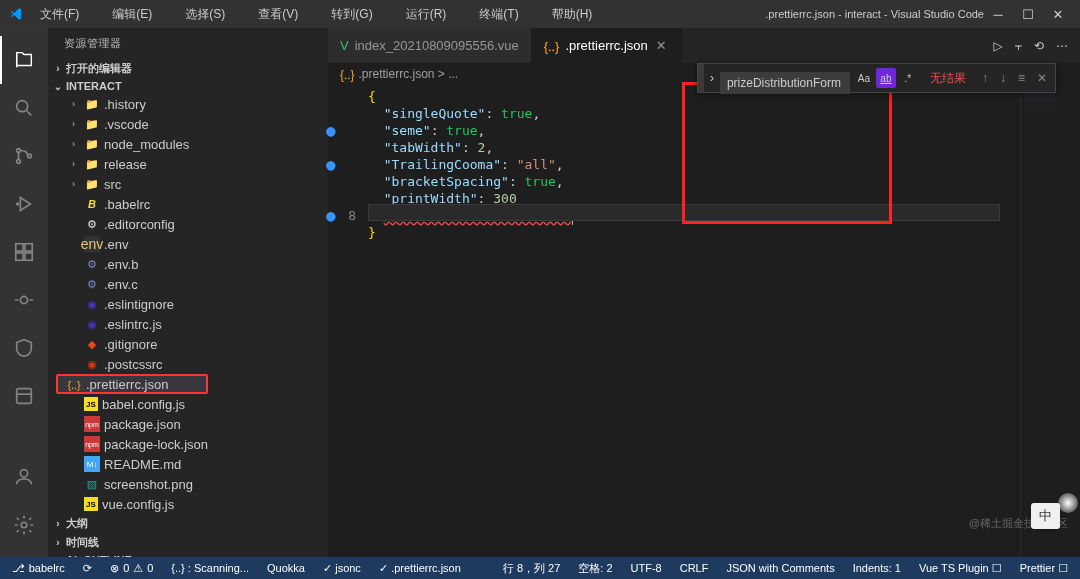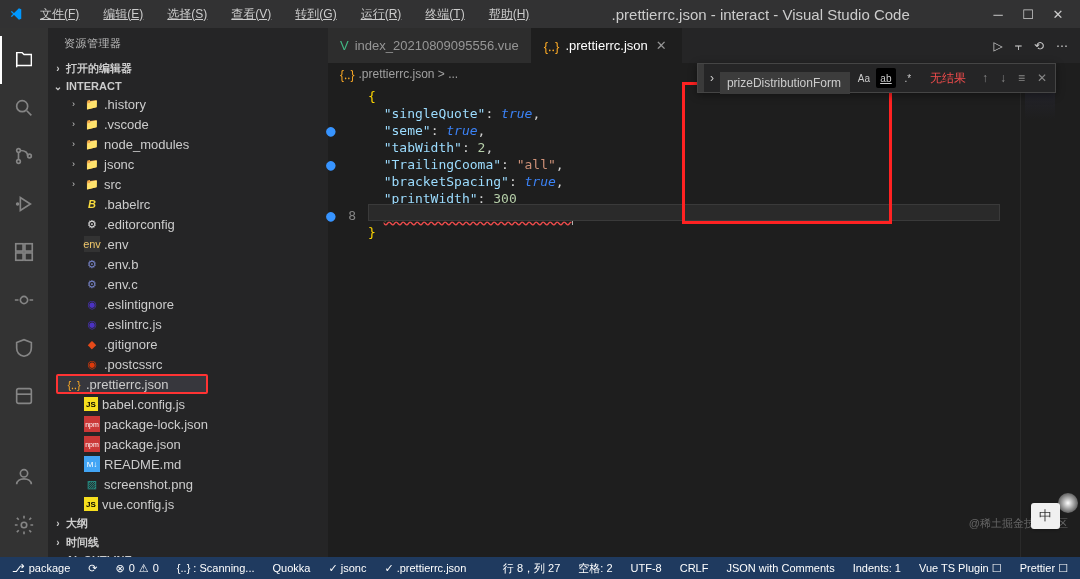--- a/index.html
+++ b/index.html
@@ -20,23 +20,23 @@
       display: flex;
       align-items: center;
       padding: 0 8px;
       -webkit-app-region: drag;
     }
     .vscode-logo {
       width: 16px; height: 16px;
       margin-right: 8px;
       display: flex; align-items: center; justify-content: center;
     }
-    .menu-bar { display: flex; gap: 8px; text-decoration: underline; }
+    .menu-bar { display: flex; gap: 17px; }
     .menu-item { padding: 4px 8px; cursor: pointer; font-size: 12px; }
-    .title-text { flex: 1; text-align: center; color: #cccccc; font-size: 15px; }
+    .title-text { flex: 1; text-align: right; color: #cccccc; font-size: 11px; }
     .window-controls { display: flex; gap: 2px; }
     .win-btn { width: 28px; height: 28px; display: flex; align-items: center; justify-content: center; cursor: pointer; font-size: 13px;}
     
     .main-area { display: flex; flex: 1; overflow: hidden; }
     
     .activity-bar {
       width: 48px;
       background: #333333;
       display: flex;
       flex-direction: column;
@@ -92,21 +92,21 @@
     .tree-item.highlighted { border: 2px solid #ff3333; border-radius: 2px; margin-left: 8px; margin-right: 120px; padding-left: 8px; }
     .tree-chevron { width: 12px; font-size: 9px; color: #cccccc; }
     .tree-icon { width: 16px; height: 16px; margin-right: 4px; display: inline-flex; align-items: center; justify-content: center; font-size: 11px; }
     .tree-label { font-size: 13px; white-space: nowrap; }
     .indent-1 { padding-left: 24px; }
     .indent-2 { padding-left: 36px; }
     
     .folder-icon { color: #90a4ae; }
     .js-icon { color: #ffca28; font-weight: bold; background: #f7df1e; color: #000; width: 14px; height: 14px; font-size: 8px; display: inline-flex; align-items: center; justify-content: center; }
     .babel-icon { color: #f9dc3e; font-style: italic; font-weight: bold; }
-    .env-icon { color: #edc569; font-size: 11px; background: #333; padding: 0 2px; }
+    .env-icon { color: #edc569; font-size: 14px; background: #333; padding: 0 2px; }
     .git-icon { color: #e64a19; }
     .npm-icon { background: #cb3837; color: white; font-size: 7px; padding: 1px 2px; }
     .md-icon { color: #42a5f5; font-size: 8px; background: #42a5f5; color: white; padding: 1px 2px; }
     .img-icon { color: #26a69a; }
     .editorcfg-icon { color: #e0e0e0; }
     .postcss-icon { color: #dd3a0a; }
     .config-icon { color: #7986cb; }
     .eslint-icon { color: #4b32c3; }
     
     .bottom-sections { margin-top: auto; }
@@ -190,21 +190,21 @@
       background: #2a2a2a;
       border: 1px solid #3a3a3a;
       height: 17px;
       left: 0; right: 20px;
       top: 119px;
     }
     
     .tok-brace { color: #ffd700; }
     .tok-key { color: #9cdcfe; }
     .tok-str { color: #ce9178; }
-    .tok-bool { color: #3b82f6; font-style: italic; }
+    .tok-bool { color: #22c55e; }
     .tok-num { color: #b5cea8; }
     .tok-punc { color: #d4d4d4; }
     .tok-comment { color: #6a9955; }
     .tok-squig { text-decoration: underline wavy #f14c4c; }
     
     .find-widget {
       position: absolute;
       top: 35px;
       right: 24px;
       background: #252526;
@@ -229,21 +229,21 @@
       margin-top: 9px;
     }
     .find-opts { display: flex; gap: 2px; padding: 0 4px; }
     .find-opt {
       width: 20px; height: 20px;
       display: flex; align-items: center; justify-content: center;
       font-size: 10px;
       cursor: pointer;
       border-radius: 2px;
     }
-    .find-opt.on { background: #000000; text-decoration: underline; }
+    .find-opt.on { background: #6d28d9; text-decoration: underline; }
     .find-result { color: #f14c4c; font-size: 12px; padding: 0 8px; }
     .find-nav { display: flex; gap: 4px; padding: 0 4px; color: #888; }
     .find-nav-btn { cursor: pointer; padding: 2px 4px; }
     
     .minimap {
       width: 60px;
       background: #1e1e1e;
       border-left: 1px solid #2a2a2a;
       position: relative;
     }
@@ -416,21 +416,21 @@
         <span class="tree-label">.vscode</span>
       </div>
       <div class="tree-item indent-1">
         <span class="tree-chevron">›</span>
         <span class="tree-icon folder-icon" style="color:#8bc34a">📁</span>
         <span class="tree-label">node_modules</span>
       </div>
       <div class="tree-item indent-1">
         <span class="tree-chevron">›</span>
         <span class="tree-icon folder-icon">📁</span>
-        <span class="tree-label">jsonc</span>
+        <span class="tree-label">release</span>
       </div>
       <div class="tree-item indent-1">
         <span class="tree-chevron">›</span>
         <span class="tree-icon folder-icon" style="color:#4caf50">📁</span>
         <span class="tree-label">src</span>
       </div>
 
       <div class="tree-item indent-2">
         <span class="tree-icon babel-icon">B</span>
         <span class="tree-label">.babelrc</span>
@@ -470,25 +470,25 @@
       <div class="tree-item indent-2 highlighted selected">
         <span class="tree-icon" style="color:#f9a825">{‥}</span>
         <span class="tree-label">.prettierrc.json</span>
       </div>
       <div class="tree-item indent-2">
         <span class="tree-icon js-icon">JS</span>
         <span class="tree-label">babel.config.js</span>
       </div>
       <div class="tree-item indent-2">
         <span class="tree-icon npm-icon">npm</span>
+        <span class="tree-label">package.json</span>
+      </div>
+      <div class="tree-item indent-2">
+        <span class="tree-icon npm-icon">npm</span>
         <span class="tree-label">package-lock.json</span>
-      </div>
-      <div class="tree-item indent-2">
-        <span class="tree-icon npm-icon">npm</span>
-        <span class="tree-label">package.json</span>
       </div>
       <div class="tree-item indent-2">
         <span class="tree-icon md-icon">M↓</span>
         <span class="tree-label">README.md</span>
       </div>
       <div class="tree-item indent-2">
         <span class="tree-icon img-icon">▨</span>
         <span class="tree-label">screenshot.png</span>
       </div>
       <div class="tree-item indent-2">
@@ -596,21 +596,21 @@
     </div>
 
     <div class="ime-badge">中</div>
     <div class="watermark">@稀土掘金技术社区</div>
   </div>
 </div>
 
 <div class="status-bar">
   <span class="status-item">
     <span>⎇</span>
-    <span>package</span>
+    <span>babelrc</span>
   </span>
   <span class="status-item">
     <span>⟳</span>
   </span>
   <span class="status-item">
     <span>⊗</span>
       <span>0</span>
     <span>⚠</span>
       <span>0</span>
   </span>

